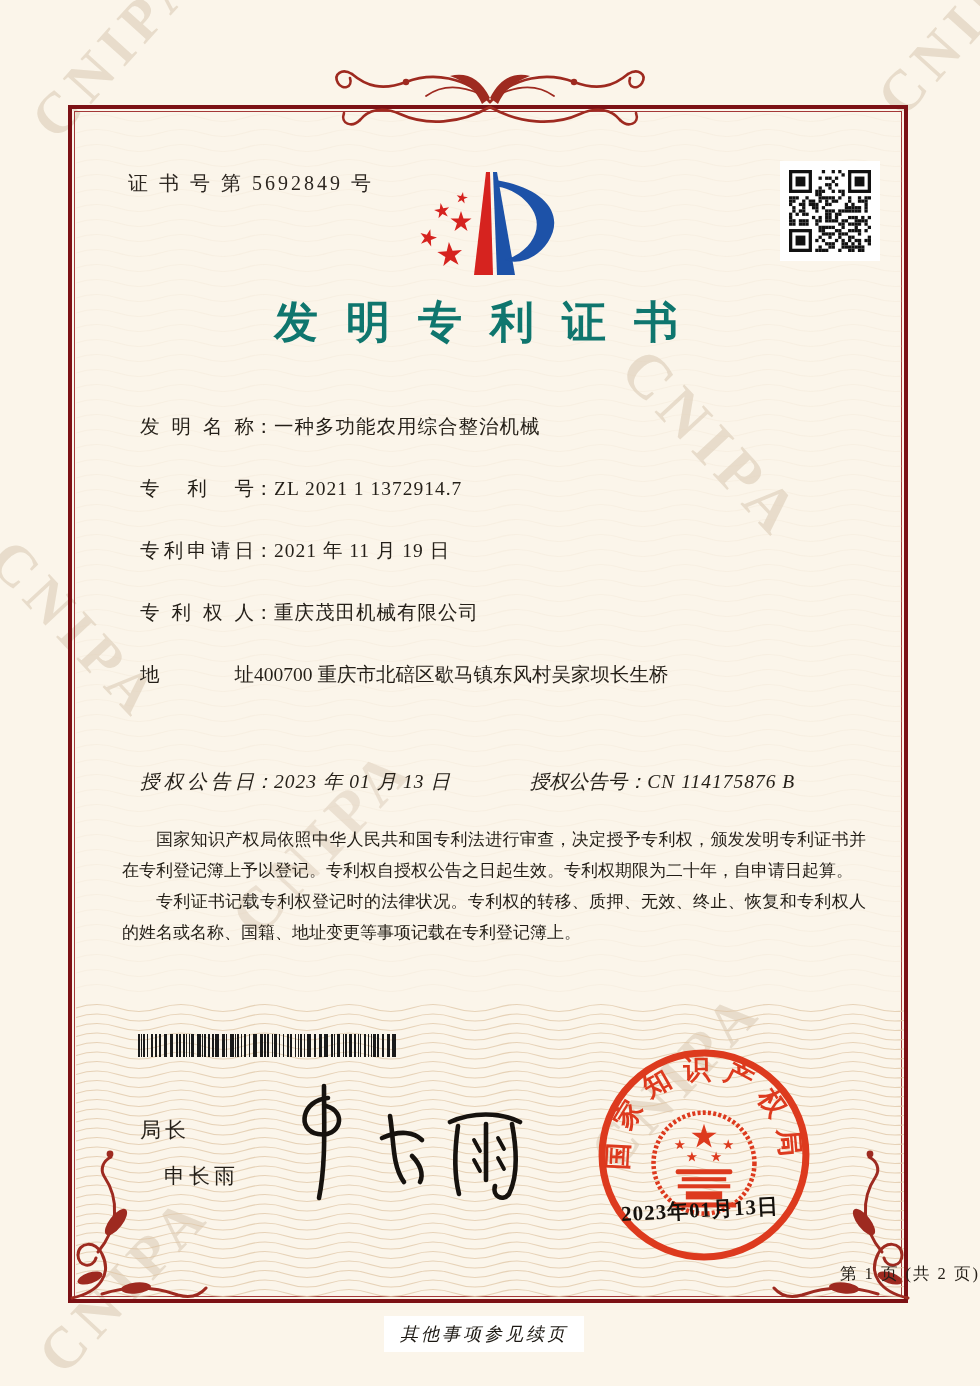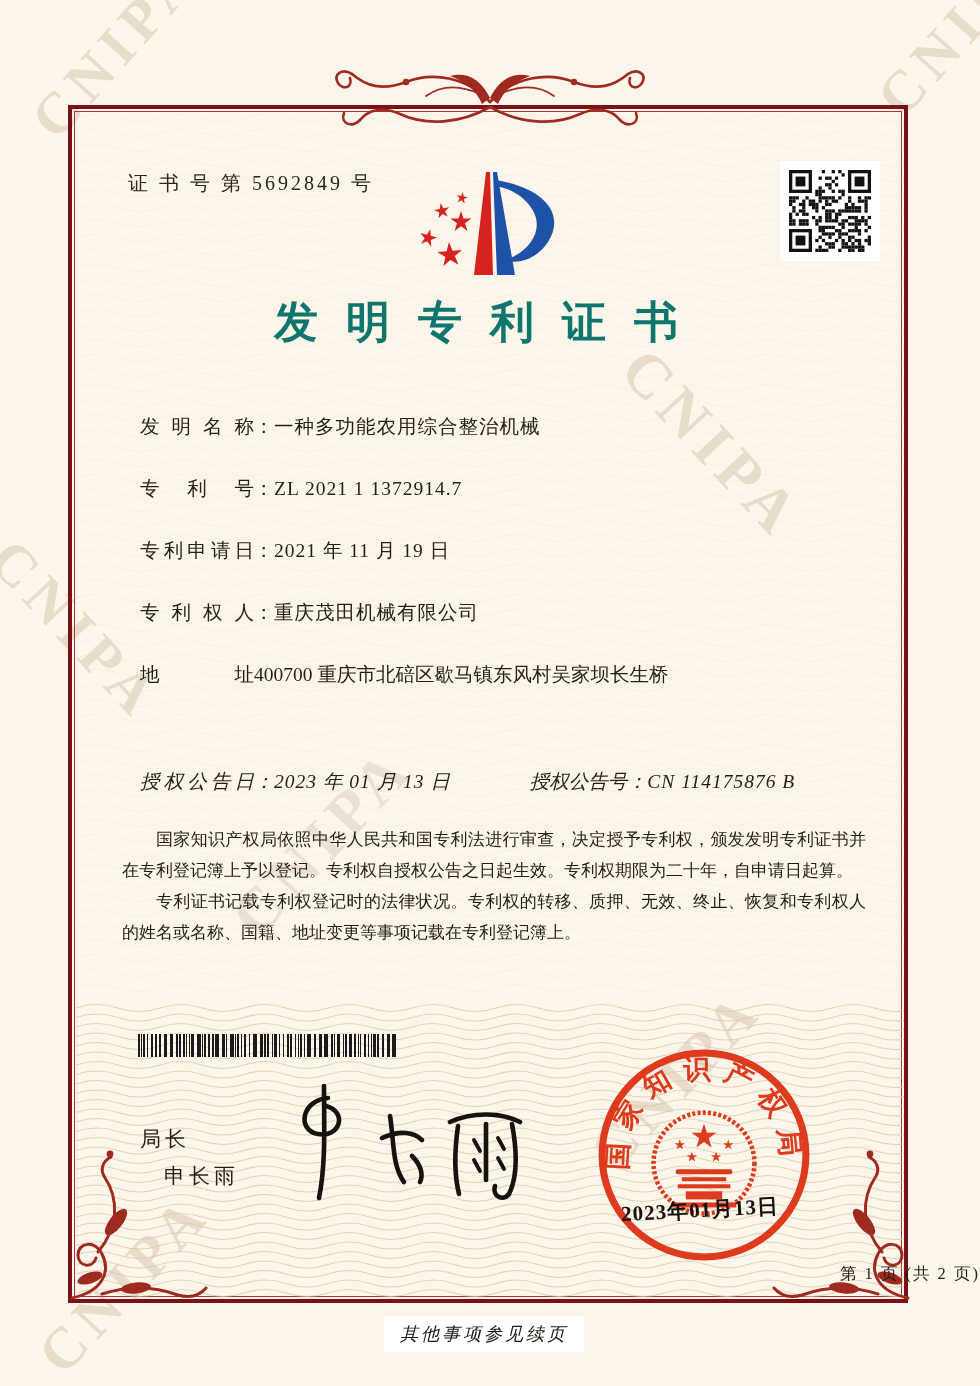--- a/index.html
+++ b/index.html
@@ -39,21 +39,21 @@
   .grant-right{margin-left:74px;}
   
   .bodytext{
     position:absolute;left:122px;top:810px;width:744px;
     font-size:17px;line-height:31px;text-align:justify;color:#221d16;margin-top:14px;
   }
   .bodytext p{margin:0;text-indent:2em;}
   
   .barcode{position:absolute;left:138px;top:1034px;}
   
-  .sig-title{position:absolute;left:140px;top:1116px;font-size:21px;letter-spacing:4px;margin-top:9px;}
+  .sig-title{position:absolute;left:140px;top:1116px;font-size:21px;letter-spacing:4px;}
   .sig-name{position:absolute;left:140px;top:1162px;font-size:21px;letter-spacing:4px;margin-left:24px;}
   .sig-svg{position:absolute;left:262px;top:1080px;}
   
   .seal{position:absolute;left:593px;top:1044px;}
   .seal-date{
     position:absolute;left:595px;top:1196px;width:210px;text-align:center;
     font-size:21px;font-weight:bold;color:#15110c;transform:rotate(-3deg);letter-spacing:1px;
   }
   
   .page-info{position:absolute;left:0;top:1263px;width:100%;text-align:right;font-size:16.5px;letter-spacing:2px;}

